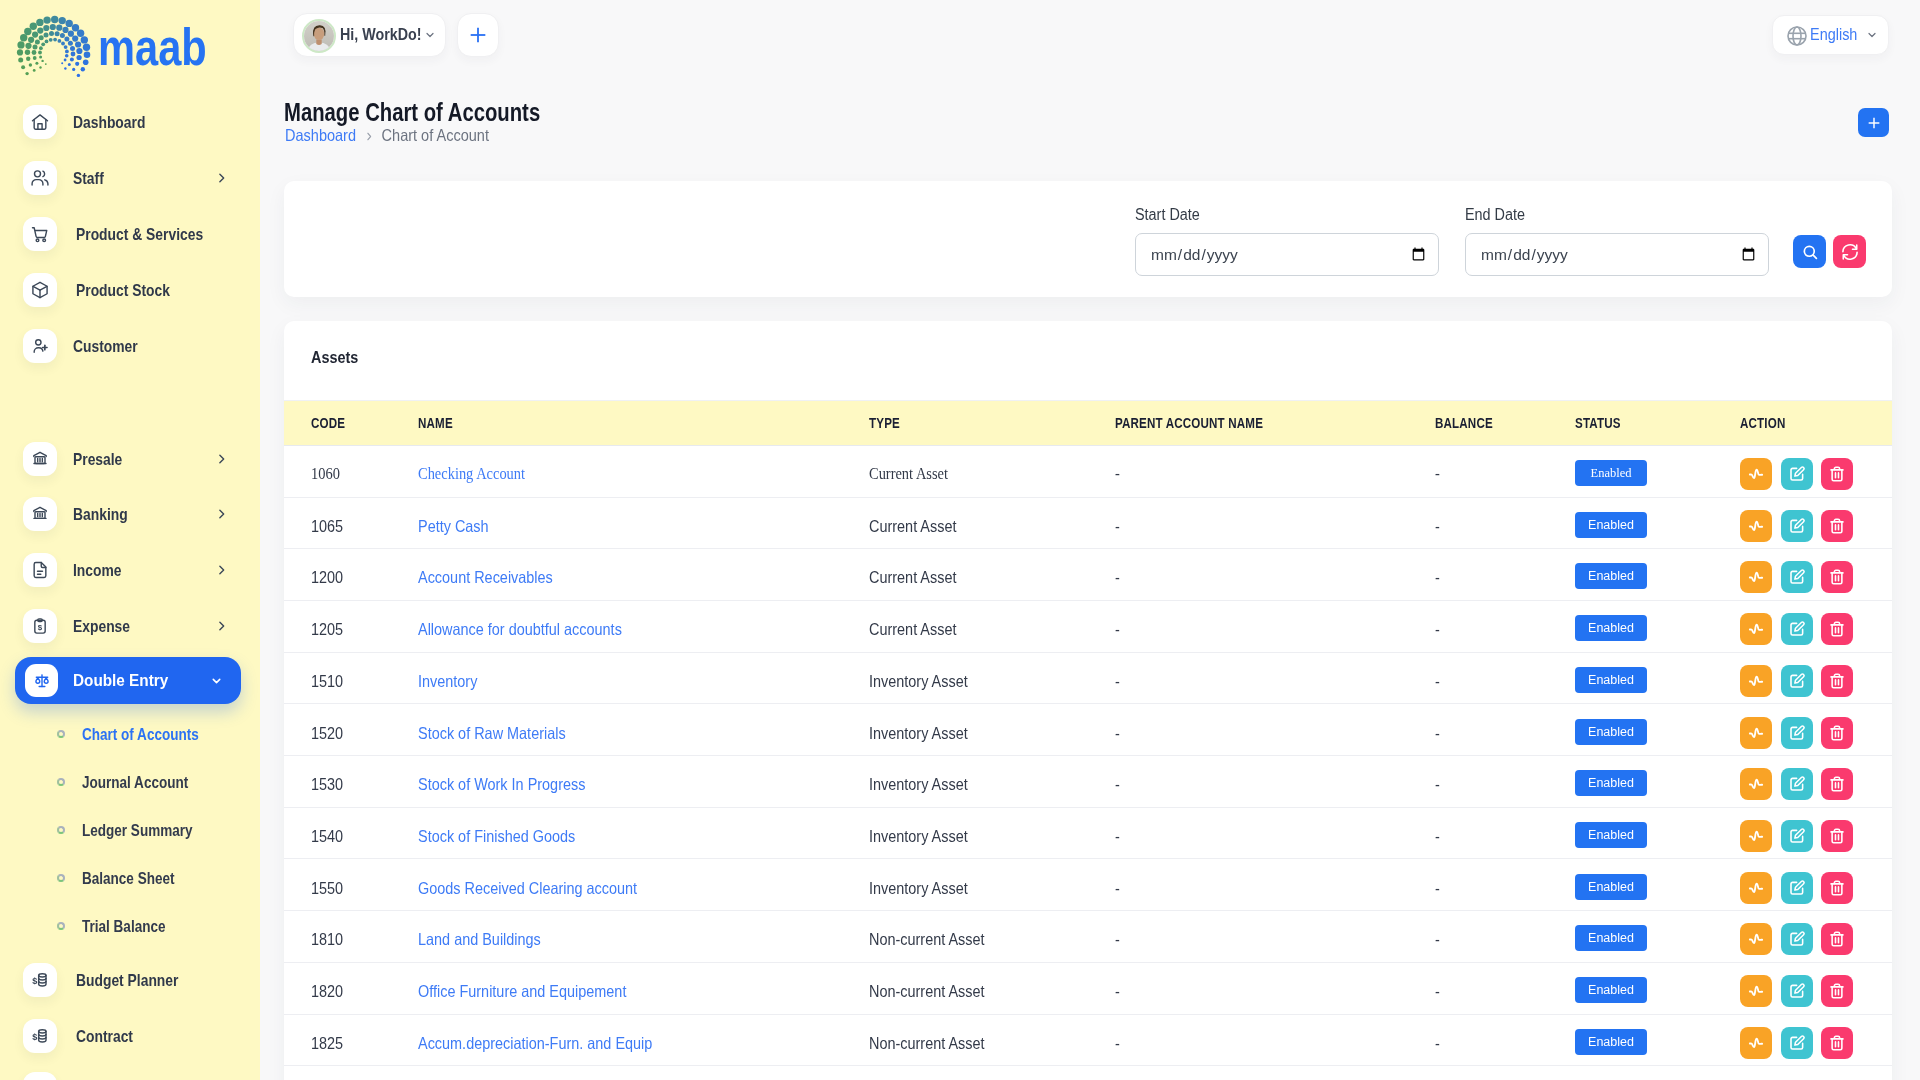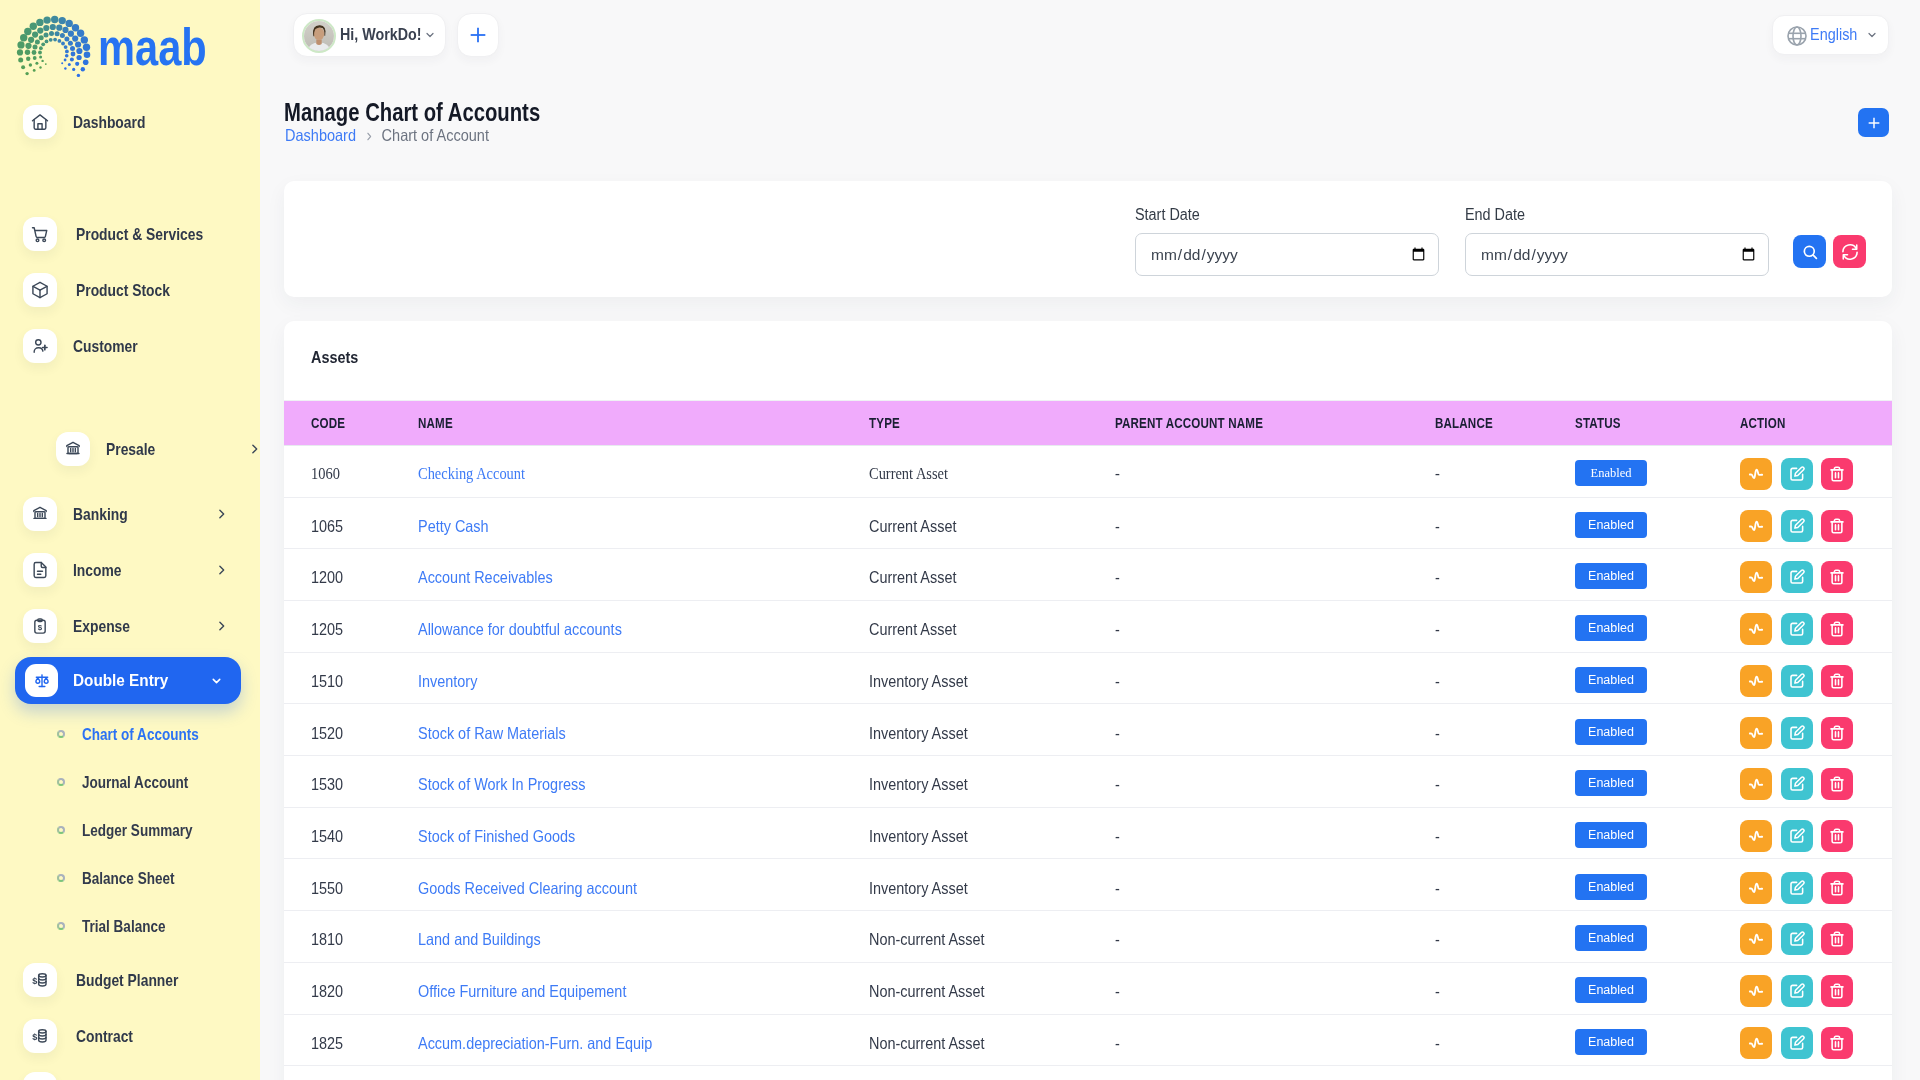--- a/index.html
+++ b/index.html
@@ -51,21 +51,21 @@
 .flabel { position:absolute; top:25px; font-size:16px; color:#333b46; transform:scaleX(.9); transform-origin:left top; white-space:nowrap; }
 input[type=date] { position:absolute; top:52px; width:304px; height:43px; border:1px solid #ced4da; border-radius:7px; font-family:"Liberation Sans", sans-serif; font-size:15.5px; color:#3c4450; padding:0 10px 0 14px; background:#fff; outline:none; }
 .sqbtn { position:absolute; top:54px; width:33px; height:33px; border-radius:8px; color:#fff; }
 .sqbtn svg { position:absolute; left:50%; top:50%; transform:translate(-50%,-50%); }
 #searchbtn { left:1509px; background:#2373f2; }
 #resetbtn { left:1549px; background:#fa3a6e; }
 
 
 #tablecard { top:321px; height:770px; border-radius:10px 10px 0 0; }
 #tablecard h2 { position:absolute; left:27px; top:28px; font-size:16px; font-weight:700; color:#212633; transform:scaleX(.9); transform-origin:left top; }
-#thead { position:absolute; left:0; top:79px; width:1608px; height:45.5px; background:#f0abfc; border-top:1px solid #eff1f4; border-bottom:1px solid #e7eaef; }
+#thead { position:absolute; left:0; top:79px; width:1608px; height:45.5px; background:#fef9c3; border-top:1px solid #eff1f4; border-bottom:1px solid #e7eaef; }
 .hc { position:absolute; top:50%; transform:translateY(-50%) scaleX(.8); transform-origin:left center; font-size:14.5px; font-weight:700; color:#1a1f33; letter-spacing:.2px; white-space:nowrap; }
 .row { position:absolute; left:0; width:1608px; height:52px; border-bottom:1px solid #edeef2; }
 .c { position:absolute; top:calc(50% + 3px); transform:translateY(-50%) scaleX(.875); transform-origin:left center; font-size:16.5px; color:#333a49; white-space:nowrap; }
 .c.link { color:#3e7bf6; }
 .badge { position:absolute; left:1291px; top:calc(50% + 2px); transform:translateY(-50%); width:72px; height:26px; background:#2373f2; border-radius:4px; color:#fff; font-size:12.5px; font-weight:400; text-align:center; line-height:26px; }
 .abtn { position:absolute; top:calc(50% + 3px); transform:translateY(-50%); width:32px; height:32px; border-radius:8px; color:#fff; }
 .abtn svg { position:absolute; left:50%; top:50%; transform:translate(-50%,-50%); }
 .abtn.orange { left:1456px; background:#f9a326; }
 .abtn.teal { left:1497px; background:#3fc4d1; }
 .abtn.pink { left:1537px; background:#fa3a6e; }
@@ -164,20 +164,36 @@
   <div class="navitem" style="top:104.5px;">
       <div class="ibox">
         <svg width="20" height="20" viewBox="0 0 24 24" fill="none" stroke="currentColor" stroke-width="1.7" stroke-linecap="round" stroke-linejoin="round">
           <path d="M3 10.5 12 3.5l9 7"></path>
           <path d="M5 9v10a1.6 1.6 0 0 0 1.6 1.6h10.8A1.6 1.6 0 0 0 19 19V9"></path>
           <path d="M9.5 20.5v-6.5h5v6.5"></path>
         </svg>
       </div>
       <div class="lbl" style="left:73px;">Dashboard</div>
     </div>
+<div class="navitem" style="top:160.5px;">
+      <div class="ibox">
+        <svg width="20" height="20" viewBox="0 0 24 24" fill="none" stroke="currentColor" stroke-width="1.7" stroke-linecap="round" stroke-linejoin="round">
+          <circle cx="9" cy="7" r="3.6"></circle>
+          <path d="M2.5 20.5v-1.6a5 5 0 0 1 5-5h3a5 5 0 0 1 5 5v1.6"></path>
+          <path d="M15.5 3.8a3.6 3.6 0 0 1 0 6.5"></path>
+          <path d="M17.7 14.2a5 5 0 0 1 3.8 4.7v1.6"></path>
+        </svg>
+      </div>
+      <div class="lbl" style="left:73px;">Staff</div>
+      <div class="chev">
+        <svg width="13" height="13" viewBox="0 0 24 24" fill="none" stroke="currentColor" stroke-width="2.6" stroke-linecap="round" stroke-linejoin="round">
+          <polyline points="9 5 16 12 9 19"></polyline>
+        </svg>
+      </div>
+    </div>
 <div class="navitem" style="top:216.5px;text-align:center;">
       <div class="ibox">
         <svg width="20" height="20" viewBox="0 0 24 24" fill="none" stroke="currentColor" stroke-width="1.7" stroke-linecap="round" stroke-linejoin="round">
           <circle cx="9" cy="19.5" r="1.6"></circle>
           <circle cx="17" cy="19.5" r="1.6"></circle>
           <path d="M3 4.5h2l2.3 10.3a1.8 1.8 0 0 0 1.8 1.4h7.6a1.8 1.8 0 0 0 1.8-1.4l1.6-7.1H6"></path>
         </svg>
       </div>
       <div class="lbl" style="left:76px;">Product &amp; Services</div>
     </div>
@@ -195,21 +211,21 @@
       <div class="ibox">
         <svg width="20" height="20" viewBox="0 0 24 24" fill="none" stroke="currentColor" stroke-width="1.7" stroke-linecap="round" stroke-linejoin="round">
           <circle cx="10" cy="7.6" r="3.2"></circle>
           <path d="M5 19.4v-.4a5 5 0 0 1 5-5h.6a5 5 0 0 1 4.9 4.2"></path>
           <line x1="17.8" y1="11.2" x2="17.8" y2="16.4" stroke-width="2"></line>
           <line x1="15.2" y1="13.8" x2="20.4" y2="13.8" stroke-width="2"></line>
         </svg>
       </div>
       <div class="lbl" style="left:73px;">Customer</div>
     </div>
-<div class="navitem" style="top:432px;margin-left:33px;">
+<div class="navitem" style="top:442px;">
       <div class="ibox">
         <svg width="20" height="20" viewBox="0 0 24 24" fill="none" stroke="currentColor" stroke-width="1.7" stroke-linecap="round" stroke-linejoin="round">
           <path d="M4.6 8.9v-1L12 4l7.4 3.9v1"></path>
           <rect x="6" y="9.3" width="12" height="8" rx="1"></rect>
           <path d="M9.2 11.4v3.8M12 11.4v3.8M14.8 11.4v3.8"></path>
           <path d="M4.8 17.3h14.4"></path>
         </svg>
       </div>
       <div class="lbl" style="left:73px;">Presale</div>
       <div class="chev">

